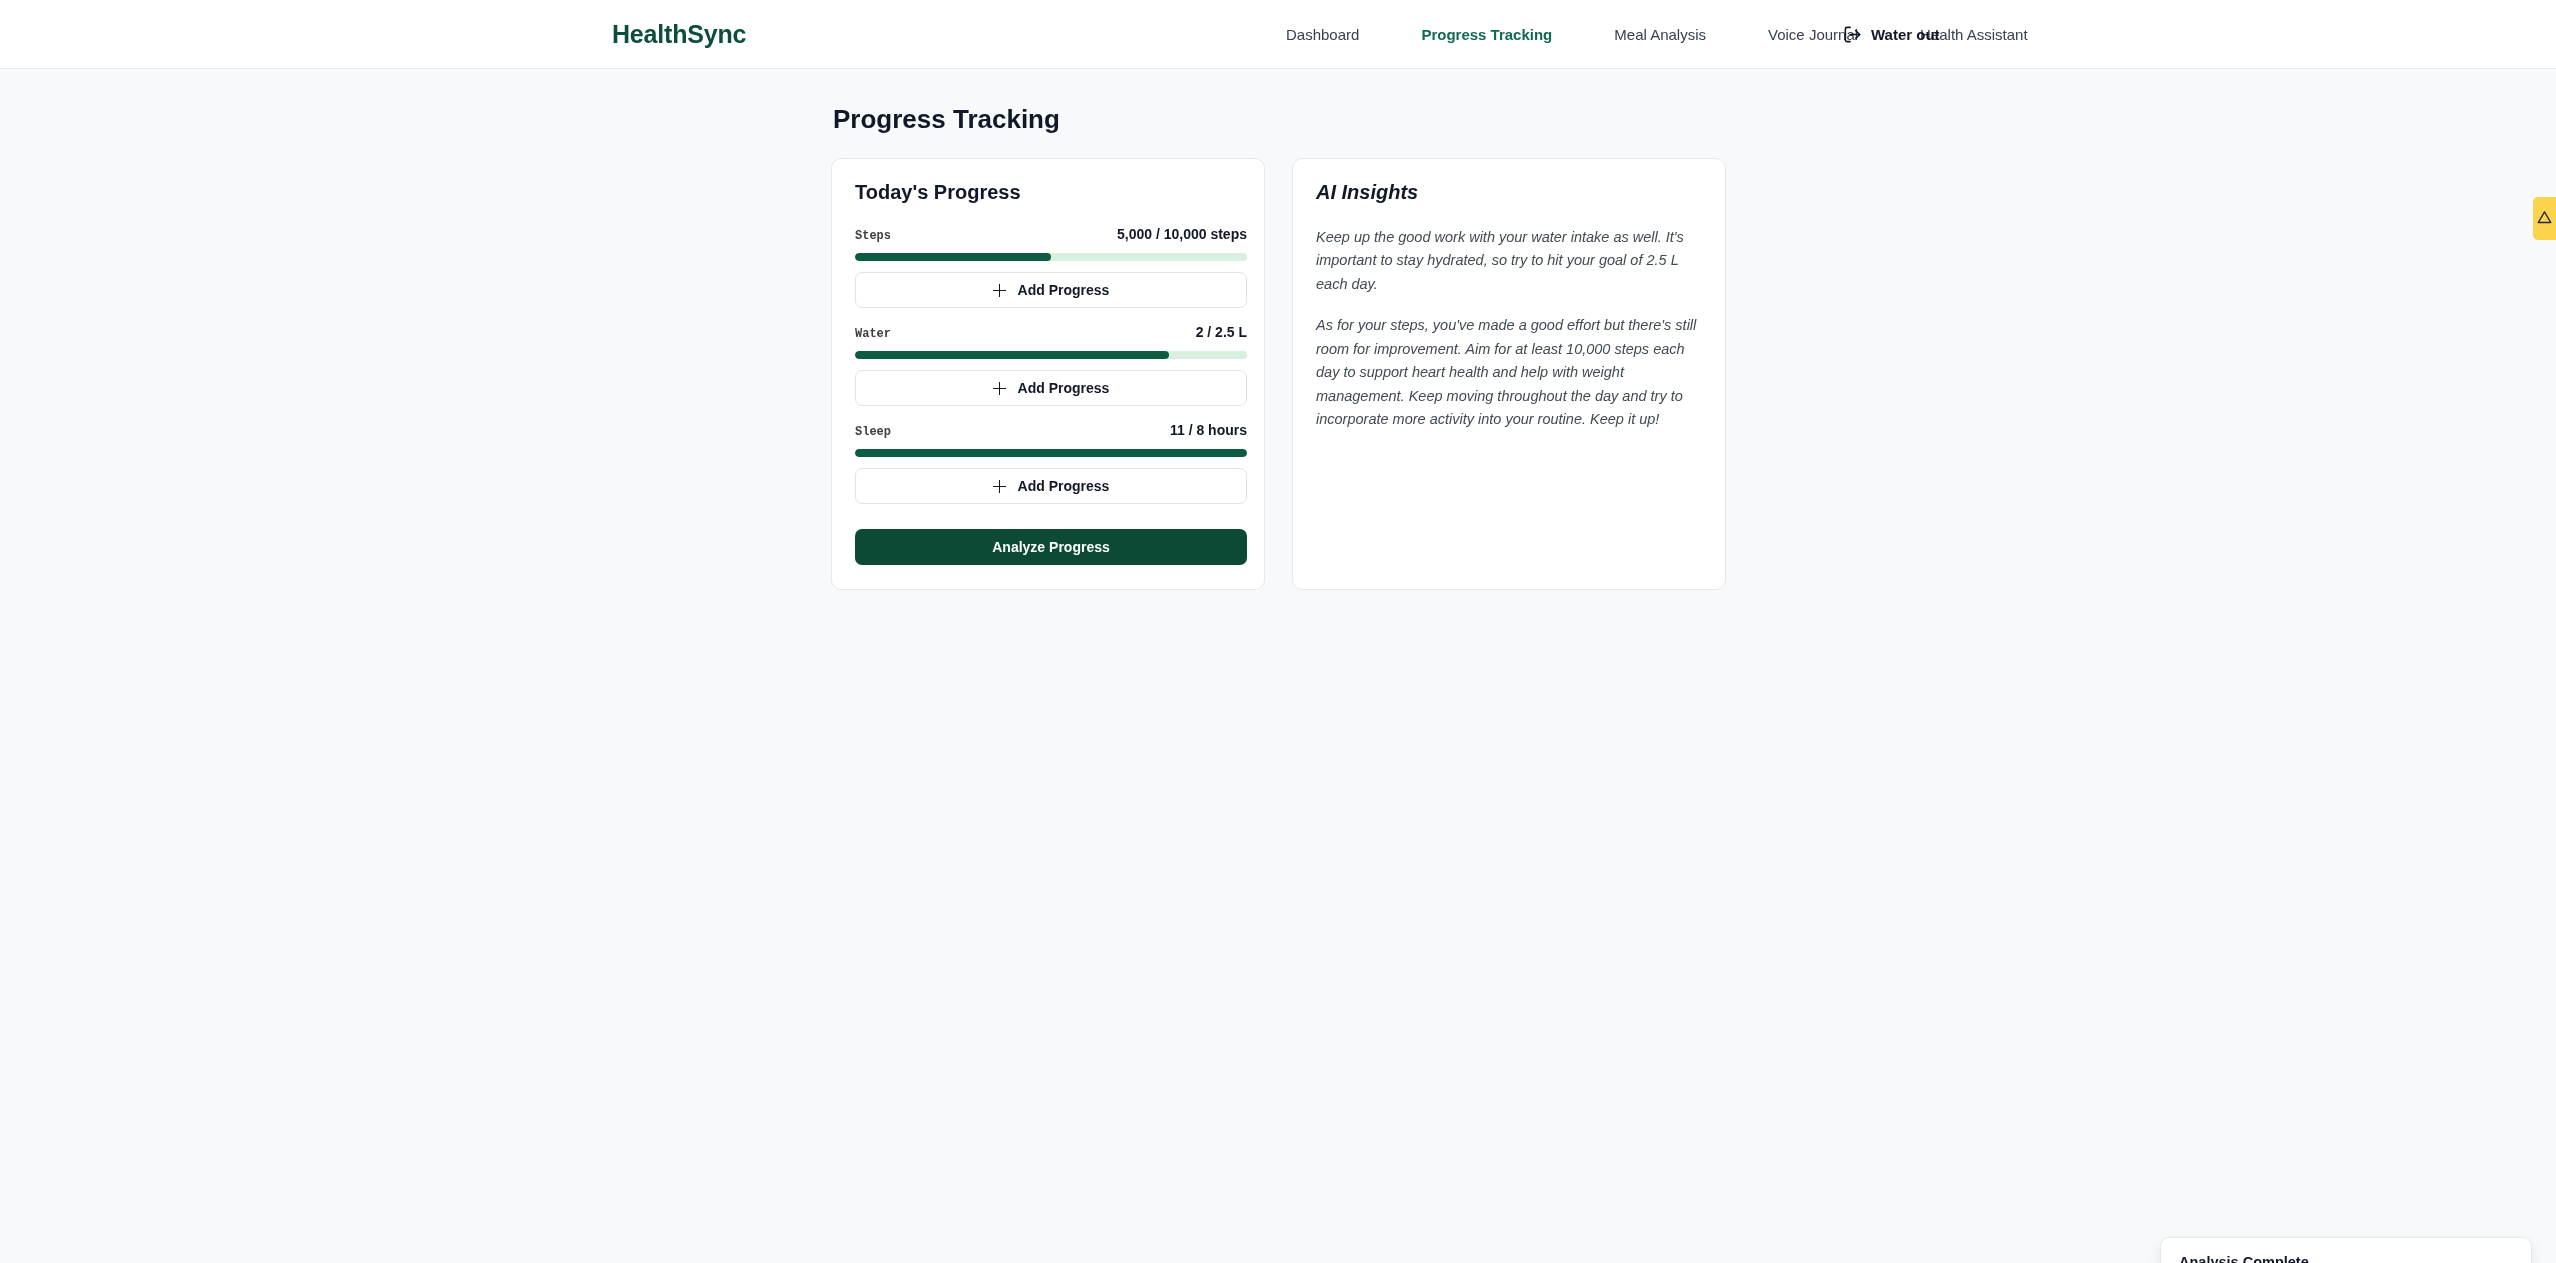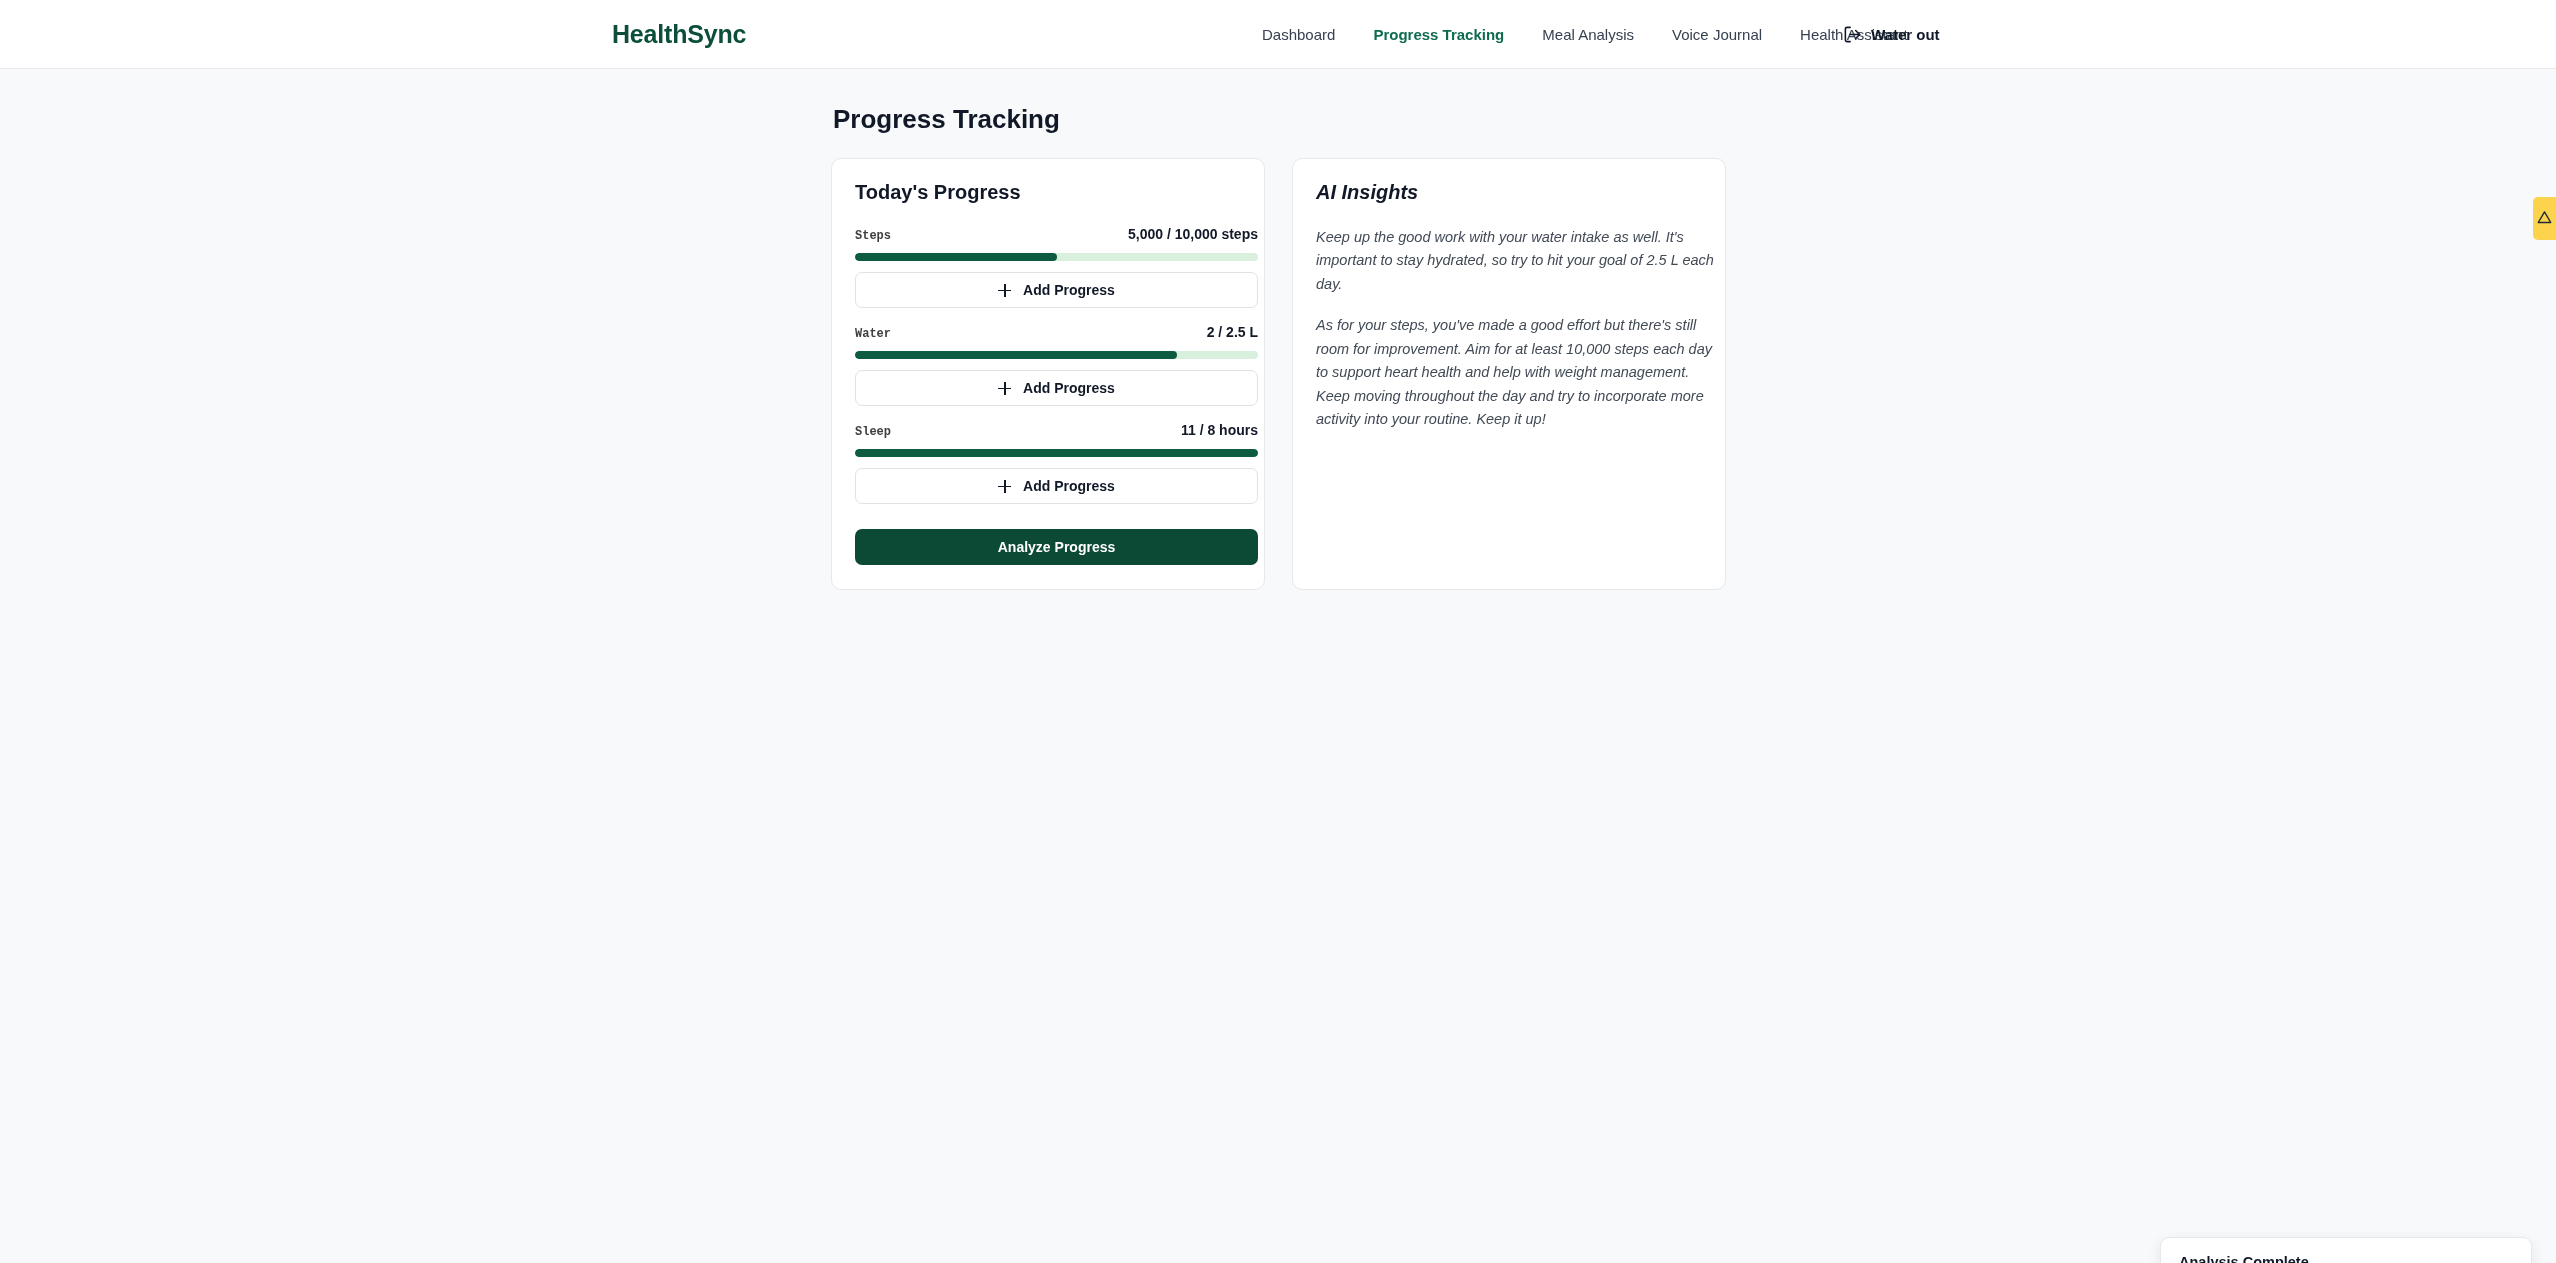--- a/index.html
+++ b/index.html
@@ -35,20 +35,21 @@
     left: 1262px;
     display: flex;
     align-items: center;
     gap: 38px;
   }
   .nav-link {
     font-size: 15px;
     color: #374151;
     text-decoration: none;
     white-space: nowrap;
+    margin-left: 24px;
   }
   .nav-link.active { color: #0f6b4f; font-weight: 600; }
   .signout {
     position: absolute;
     left: 1843px;
     display: flex;
     align-items: center;
     gap: 9px;
     font-size: 15px;
     color: #111827;
@@ -76,21 +77,21 @@
     position: absolute;
     left: 831px;
     top: 89px;
     display: flex;
     gap: 27px;
   }
   .card {
     background: #ffffff;
     border: 1px solid #e6e8eb;
     border-radius: 10px;
-    padding: 22px 6px 24px 23px;
+    padding: 22px 17px 24px 23px;
   }
   .card-title {
     font-size: 20px;
     font-weight: bold;
     color: #111827;
     margin-bottom: 22px;
   }
 
   
   .card-progress { width: 434px; }

